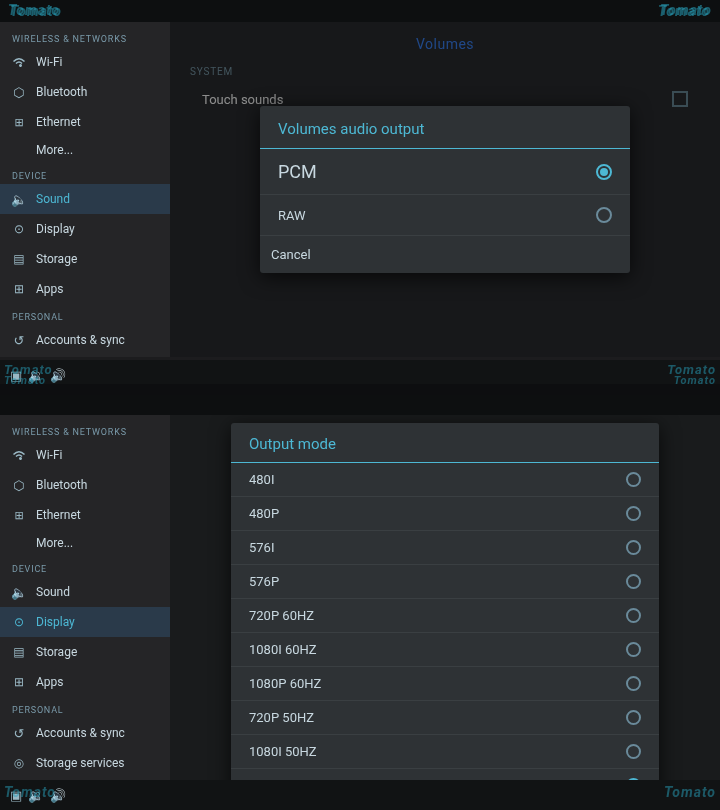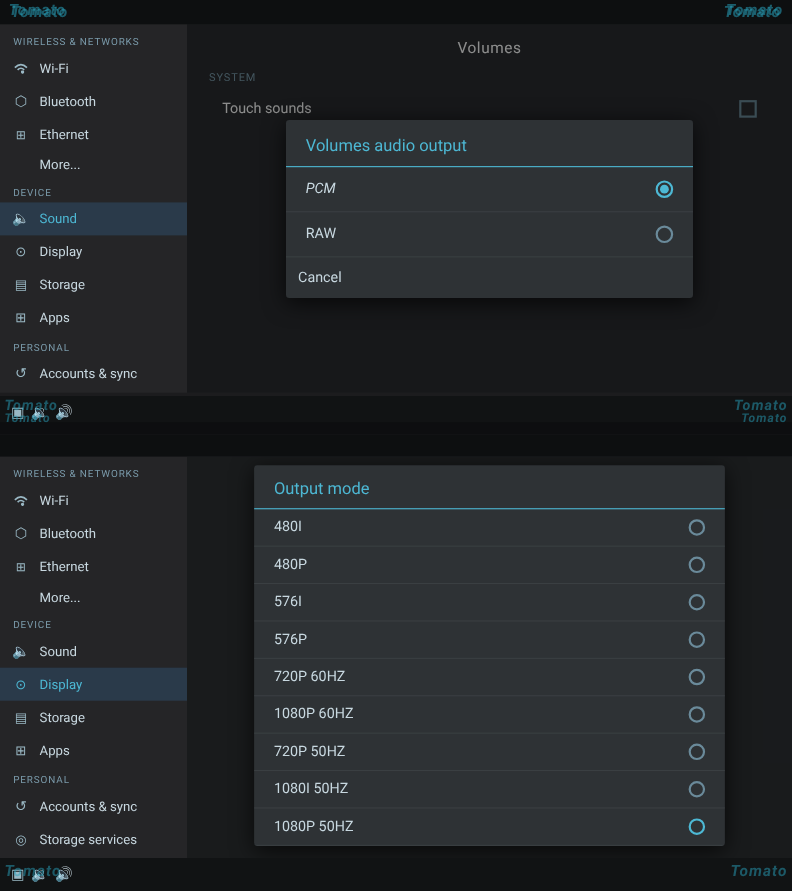--- a/index.html
+++ b/index.html
@@ -82,32 +82,32 @@
         <span>Accounts &amp; sync</span>
       </div>
 
       <div style="display:flex;align-items:center;padding:6px 10px;font-size:12px;color:#c8d8e0;cursor:pointer;">
         
         
       </div>
     </div>
 
     <div style="flex:1;background:#2a2d30;position:relative;">
-      <div style="text-align:center;color:#ffffff;font-size:14px;padding:14px 0 8px 0;letter-spacing:0.5px;">Volumes</div>
+      <div style="text-align:center;color:#3b82f6;font-size:14px;padding:14px 0 8px 0;letter-spacing:0.5px;">Volumes</div>
       <div style="font-size:10px;color:#7a9aaa;text-transform:uppercase;padding:6px 20px 4px 20px;letter-spacing:0.8px;">SYSTEM</div>
       <div style="display:flex;align-items:center;justify-content:space-between;padding:10px 32px;color:#ffffff;font-size:13px;">
         <span>Touch sounds</span>
         <div style="width:16px;height:16px;border:2px solid #6a8a9a;background:transparent;"></div>
       </div>
 
       <div style="position:absolute;top:0;left:0;right:0;bottom:0;background:rgba(0,0,0,0.45);display:flex;align-items:center;justify-content:center;">
         <div style="background:#2e3235;width:370px;border-radius:3px;overflow:hidden;box-shadow:0 4px 20px rgba(0,0,0,0.7);">
           <div style="color:#4db8d4;font-size:15px;padding:14px 18px 10px 18px;border-bottom:1.5px solid #4db8d4;">Volumes audio output</div>
 
-          <div style="display:flex;align-items:center;justify-content:space-between;padding:12px 18px;color:#c8d8e0;font-size:13px;border-bottom:1px solid #3a3f42;font-style:italic;">
+          <div style="display:flex;align-items:center;justify-content:space-between;padding:12px 18px;color:#c8d8e0;font-size:18px;border-bottom:1px solid #3a3f42;">
             <span>PCM</span>
             <div style="width:16px;height:16px;border-radius:50%;border:2px solid #4db8d4;display:flex;align-items:center;justify-content:center;">
               <div style="width:8px;height:8px;border-radius:50%;background:#4db8d4;"></div>
             </div>
           </div>
 
           <div style="display:flex;align-items:center;justify-content:space-between;padding:12px 18px;color:#c8d8e0;font-size:13px;border-bottom:1px solid #3a3f42;">
             <span>RAW</span>
             <div style="width:16px;height:16px;border-radius:50%;border:2px solid #6a8a9a;"></div>
           </div>
@@ -230,20 +230,24 @@
           <div style="display:flex;align-items:center;justify-content:space-between;padding:9px 18px;color:#c8d8e0;font-size:13px;border-bottom:1px solid #3a3f42;">
             <span>576P</span>
             <div style="width:15px;height:15px;border-radius:50%;border:2px solid #6a8a9a;"></div>
           </div>
 
           <div style="display:flex;align-items:center;justify-content:space-between;padding:9px 18px;color:#c8d8e0;font-size:13px;border-bottom:1px solid #3a3f42;">
             <span>720P 60HZ</span>
             <div style="width:15px;height:15px;border-radius:50%;border:2px solid #6a8a9a;"></div>
           </div>
 
+          <div style="display:flex;align-items:center;justify-content:space-between;padding:9px 18px;color:#c8d8e0;font-size:13px;border-bottom:1px solid #3a3f42;">
+            <span>1080I 60HZ</span>
+            <div style="width:15px;height:15px;border-radius:50%;border:2px solid #6a8a9a;"></div>
+          </div>
 
           <div style="display:flex;align-items:center;justify-content:space-between;padding:9px 18px;color:#c8d8e0;font-size:13px;border-bottom:1px solid #3a3f42;">
             <span>1080P 60HZ</span>
             <div style="width:15px;height:15px;border-radius:50%;border:2px solid #6a8a9a;"></div>
           </div>
 
           <div style="display:flex;align-items:center;justify-content:space-between;padding:9px 18px;color:#c8d8e0;font-size:13px;border-bottom:1px solid #3a3f42;">
             <span>720P 50HZ</span>
             <div style="width:15px;height:15px;border-radius:50%;border:2px solid #6a8a9a;"></div>
           </div>

